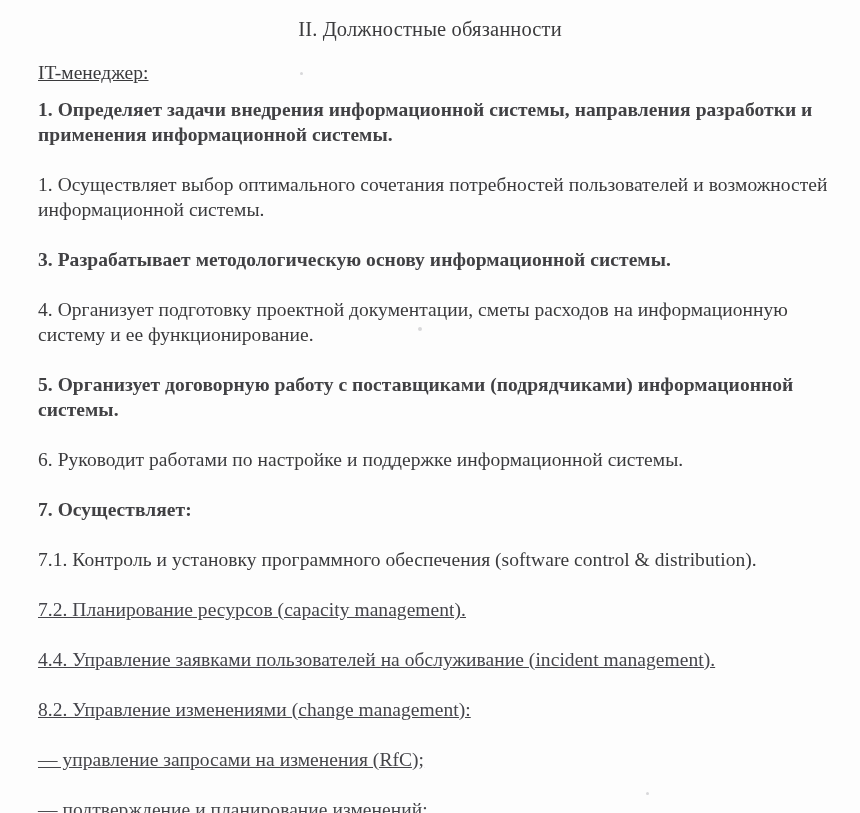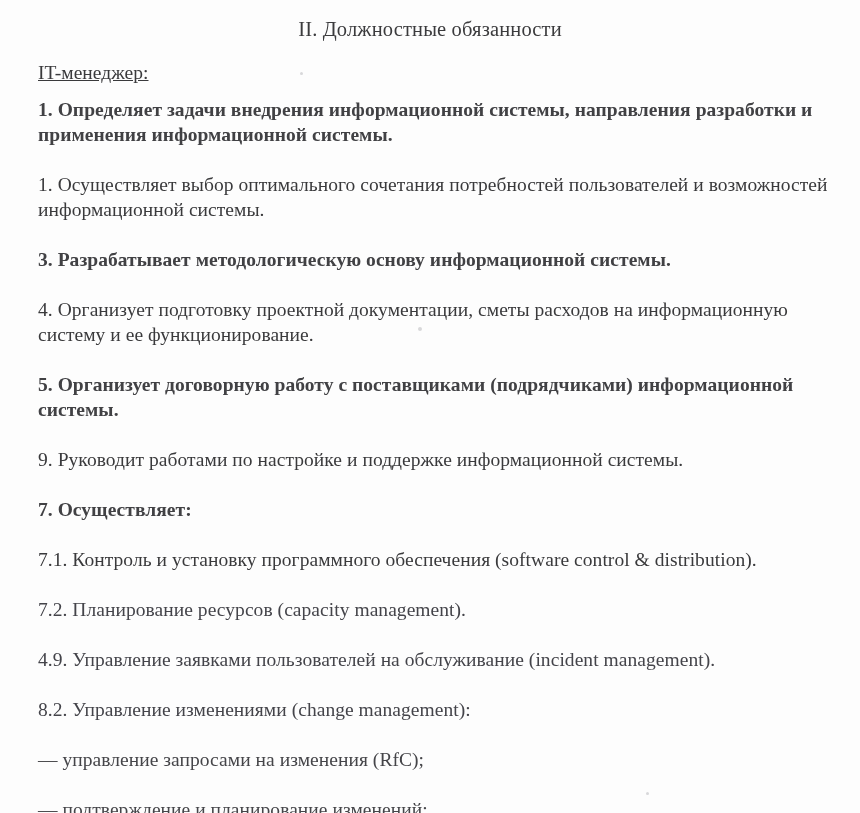--- a/index.html
+++ b/index.html
@@ -62,21 +62,21 @@
     color: #3d3d40;
     letter-spacing: 0.05px;
     margin: 0 0 25px 0;
     text-align: left;
     white-space: normal;
   }
 
   
   .para.ink-a { color: #3a3a3c; }
   .para.ink-b { color: #414144; font-weight: bold; }
-  .para.ink-c { color: #44444a; }
+  .para.ink-c { color: #44444a; text-decoration: underline; }
 
   .para.lead {
     margin-bottom: 12px;
     text-decoration: underline;
   }
 
   .para.dash {
     color: #454549;
   }
 
@@ -105,29 +105,29 @@
     <p class="para ink-b">1. Определяет задачи внедрения информационной системы, направления разработки и применения информационной системы.</p>
 
     <p class="para ink-a">1. Осуществляет выбор оптимального сочетания потребностей пользователей и возможностей информационной системы.</p>
 
     <p class="para ink-b">3. Разрабатывает методологическую основу информационной системы.</p>
 
     <p class="para ink-a">4. Организует подготовку проектной документации, сметы расходов на информационную систему и ее функционирование.</p>
 
     <p class="para ink-b">5. Организует договорную работу с поставщиками (подрядчиками) информационной системы.</p>
 
-    <p class="para ink-a">9. Руководит работами по настройке и поддержке информационной системы.</p>
+    <p class="para ink-a">6. Руководит работами по настройке и поддержке информационной системы.</p>
 
     <p class="para ink-b">7. Осуществляет:</p>
 
     <p class="para ink-a">7.1. Контроль и установку программного обеспечения (software control &amp; distribution).</p>
 
     <p class="para ink-c">7.2. Планирование ресурсов (capacity management).</p>
 
-    <p class="para ink-c">4.9. Управление заявками пользователей на обслуживание (incident management).</p>
+    <p class="para ink-c">4.4. Управление заявками пользователей на обслуживание (incident management).</p>
 
     <p class="para ink-c">8.2. Управление изменениями (change management):</p>
 
     <p class="para dash ink-c">— управление запросами на изменения (RfC);</p>
 
     <p class="para dash ink-c">— подтверждение и планирование изменений;</p>
 
   </div>
 
   <span class="speck" style="left:300px; top:72px; width:3px; height:3px;"></span>

